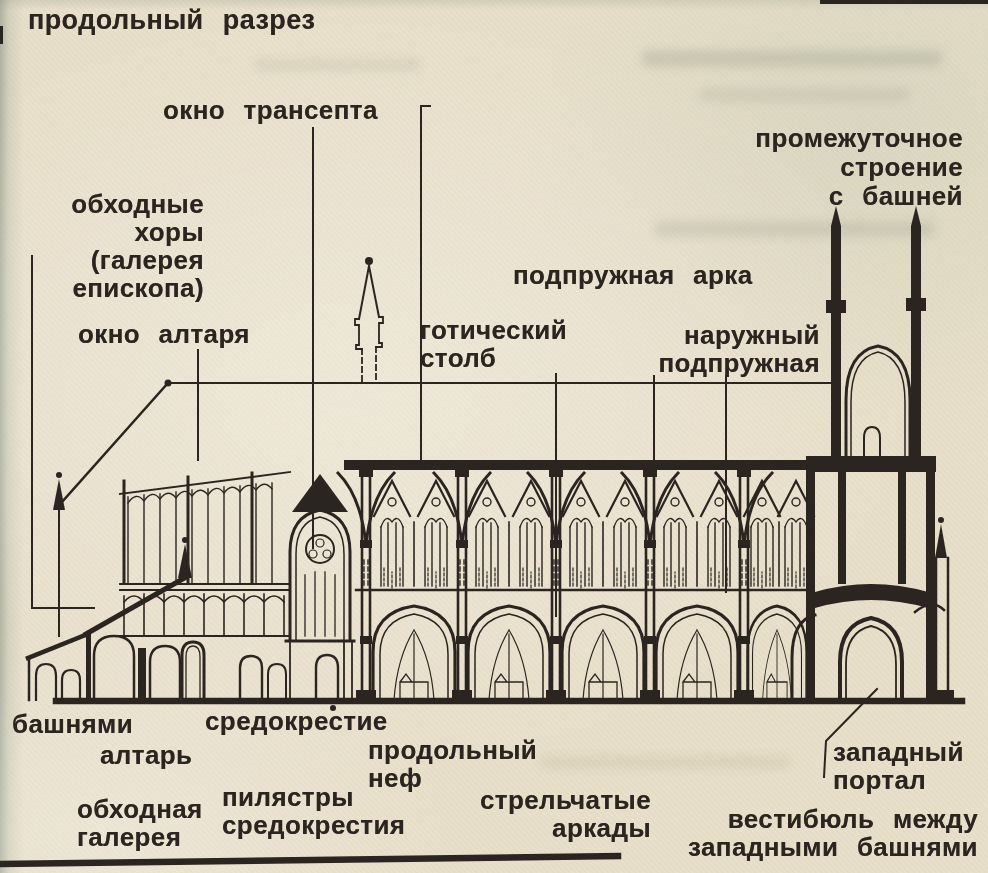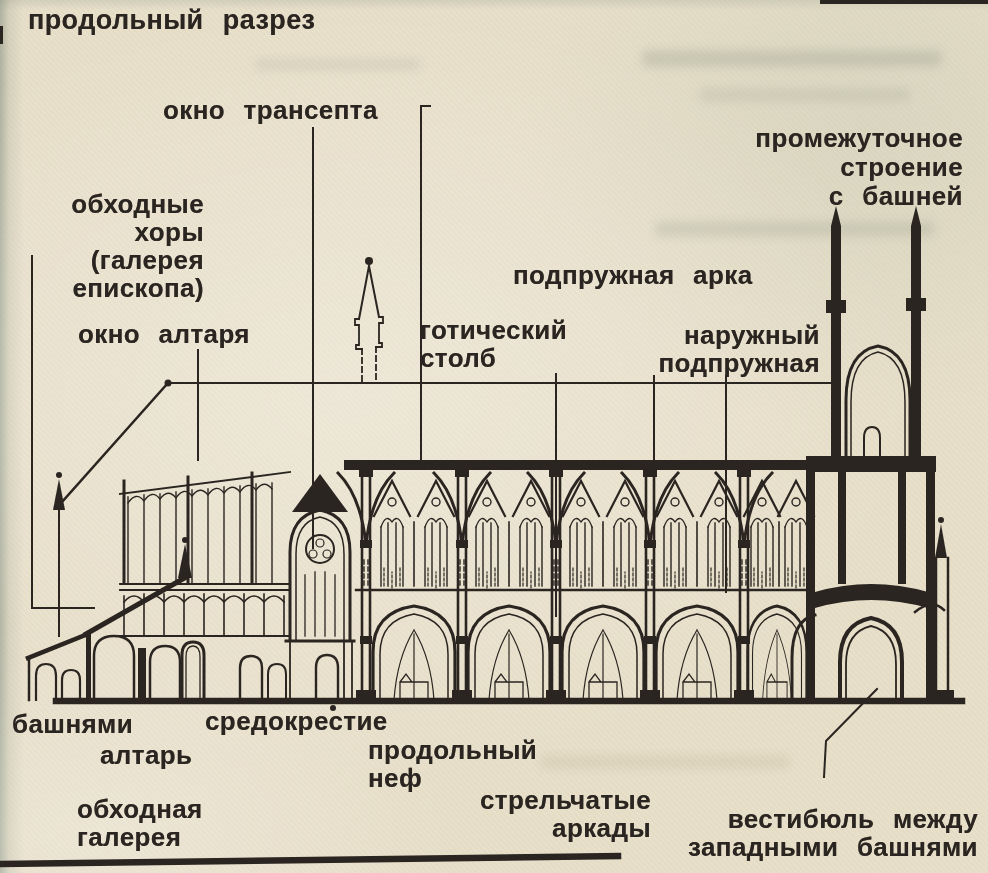--- a/index.html
+++ b/index.html
@@ -223,20 +223,24 @@
   <div class="lbl r" style="left:420px;top:316px;width:150px">готический
 столб</div>
   <div class="lbl c" style="left:640px;top:321px;width:180px">наружный
 подпружная</div>
 
   <div class="lbl" style="left:12px;top:710px">башнями</div>
   <div class="lbl" style="left:205px;top:707px">средокрестие</div>
   <div class="lbl" style="left:100px;top:741px">алтарь</div>
   <div class="lbl" style="left:368px;top:736px">продольный
 неф</div>
+  <div class="lbl" style="left:833px;top:738px">западный
+портал</div>
   <div class="lbl" style="left:77px;top:795px">обходная
 галерея</div>
+  <div class="lbl" style="left:222px;top:783px">пилястры
+средокрестия</div>
   <div class="lbl c" style="left:455px;top:786px;width:196px">стрельчатые
 аркады</div>
   <div class="lbl c" style="left:666px;top:805px;width:312px">вестибюль между
 западными башнями</div>
 
 </div>
 
 </body></html>

